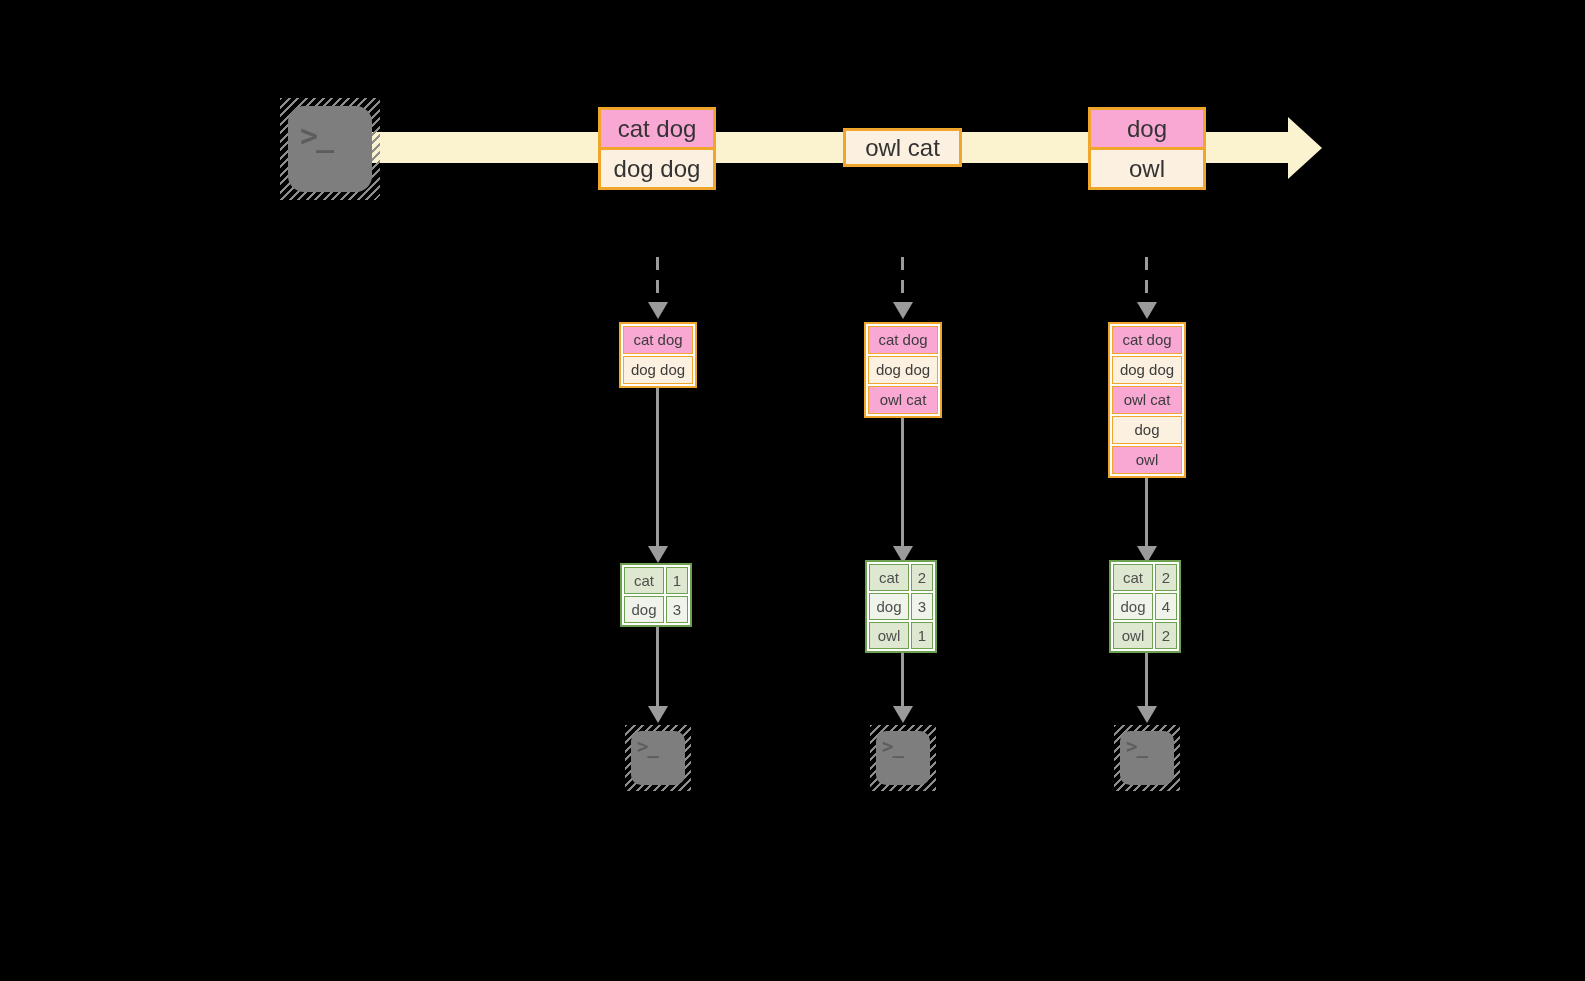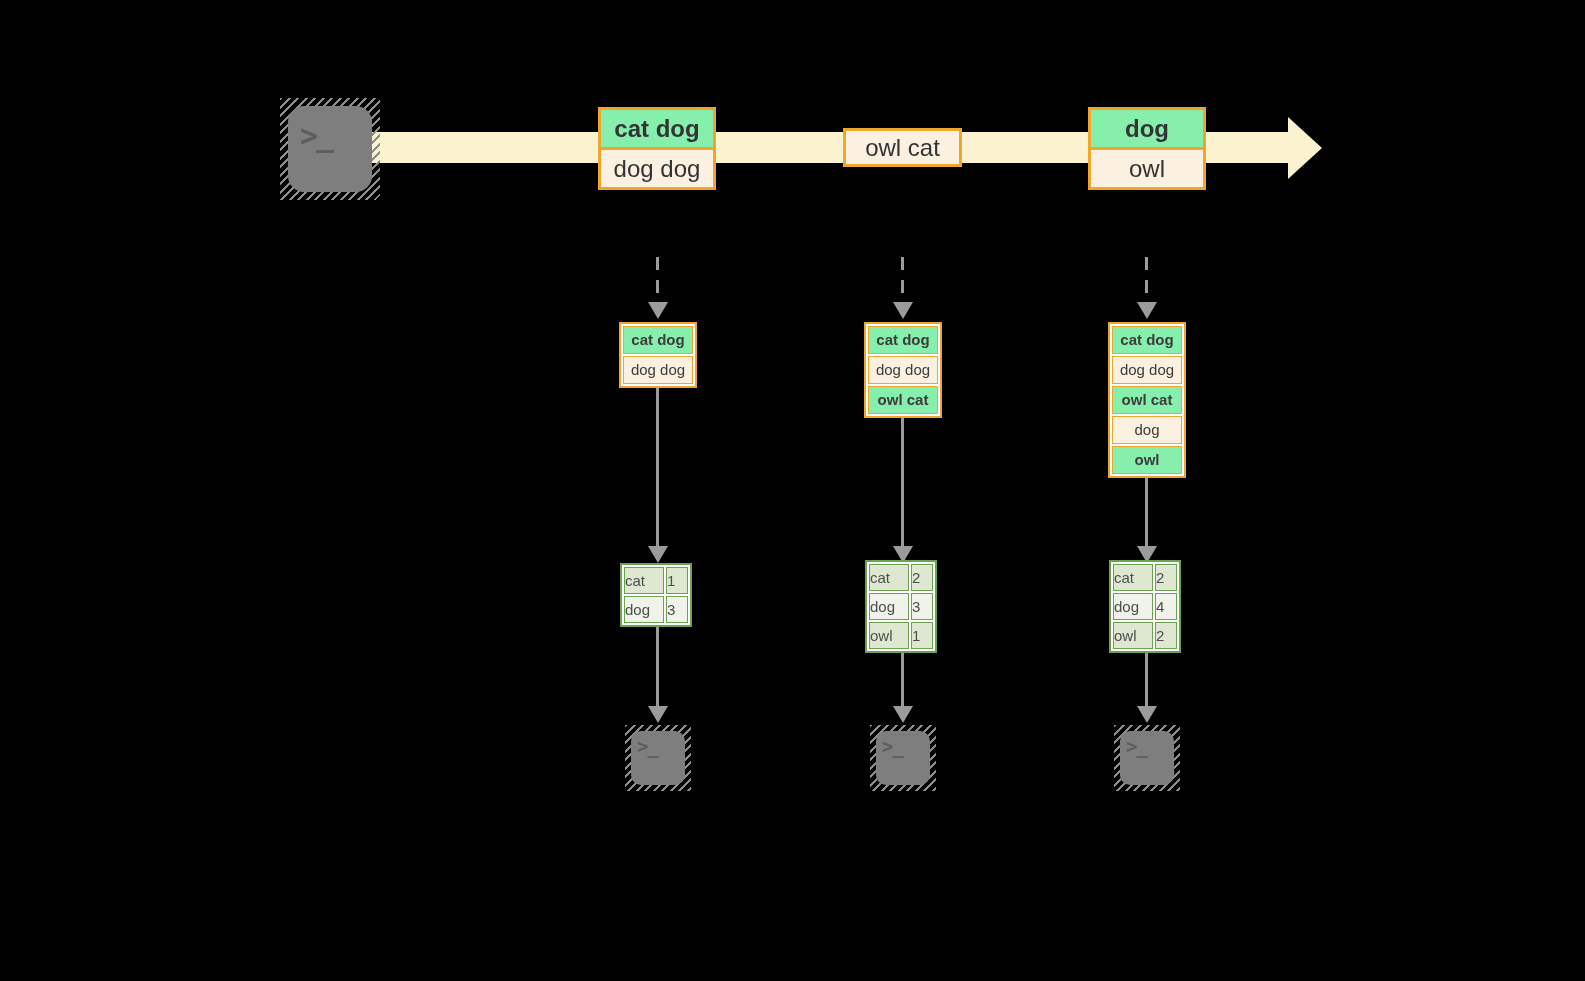--- a/index.html
+++ b/index.html
@@ -17,39 +17,39 @@
   .lg .term-inner{inset:8px;border-radius:16px;}
   .sm .term-inner{inset:6px;border-radius:10px;}
   .term-glyph{position:absolute;font-family:"DejaVu Sans Mono", monospace;font-weight:bold;color:#5d5d5d;}
   .lg .term-glyph{top:20px;left:20px;font-size:30px;letter-spacing:-2px;}
   .sm .term-glyph{top:10px;left:12px;font-size:19px;letter-spacing:-1px;}
   
   .tbox{position:absolute;border:3px solid #F0A62B;background:#FCF1E0;z-index:3;}
   .trow{height:37px;line-height:37px;text-align:center;font-size:24px;color:#333;}
   .trow.single{height:33px;line-height:33px;}
   .trow + .trow{border-top:3px solid #F0A62B;}
-  .fill-dark{background:#86efac;font-weight:bold;}
+  .fill-dark{background:#f9a8d4;}
   .fill-light{background:#FCF1E0;}
   
   .vdash{position:absolute;width:3px;z-index:2;
     background:repeating-linear-gradient(to bottom,#9B9B9B 0 13px,rgba(0,0,0,0) 13px 23px);}
   .vline{position:absolute;width:3px;background:#9B9B9B;z-index:6;}
   .ahead{position:absolute;width:0;height:0;z-index:6;
     border-left:10px solid transparent;border-right:10px solid transparent;border-top:17px solid #9B9B9B;}
   
   .stack{position:absolute;border:2px solid #F0A62B;background:#fff;padding:2px;width:70px;z-index:10;}
   .srow{border:1px solid #F0A62B;height:26px;line-height:26px;text-align:center;font-size:15px;color:#3c3c3c;}
   .srow + .srow{margin-top:2px;}
   
   .qband{position:absolute;left:690px;top:461px;width:432px;height:45px;background:#fff;z-index:5;
     display:flex;align-items:center;justify-content:center;font-size:32px;color:#161616;}
   
   .gtable{position:absolute;border:2px solid #6CA24F;background:#fff;padding:2px;z-index:10;
     display:grid;grid-template-columns:40px 22px;gap:2px;}
-  .gcell{border:1px solid #6CA24F;height:25px;line-height:25px;text-align:left;font-size:15px;color:#4e4e4e;}
+  .gcell{border:1px solid #6CA24F;height:25px;line-height:25px;text-align:center;font-size:15px;color:#4e4e4e;}
   .g-dark{background:#DEE8D0;}
   .g-light{background:#EFF3E9;}
 </style>
 </head>
 <body>
 
 <div class="canvas">
 
   <div class="band"></div>
   <div class="band-head"></div>

